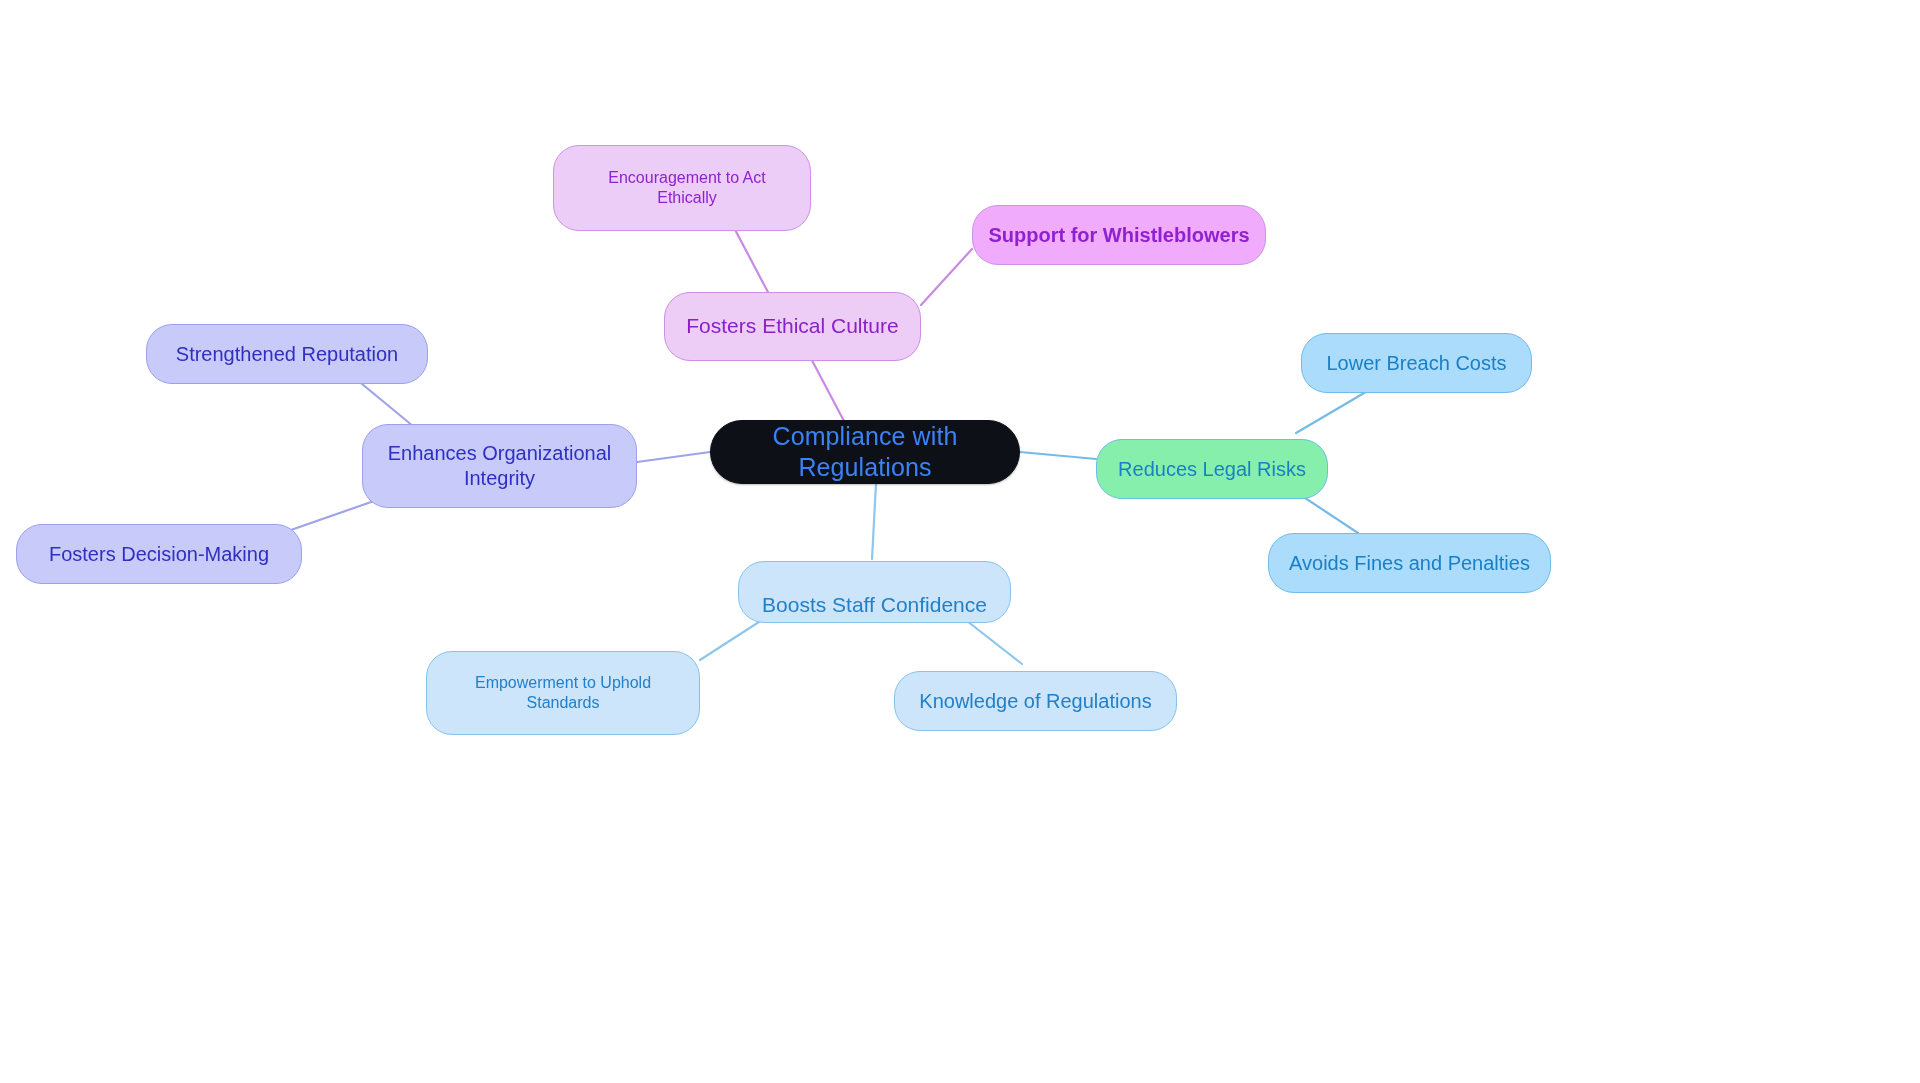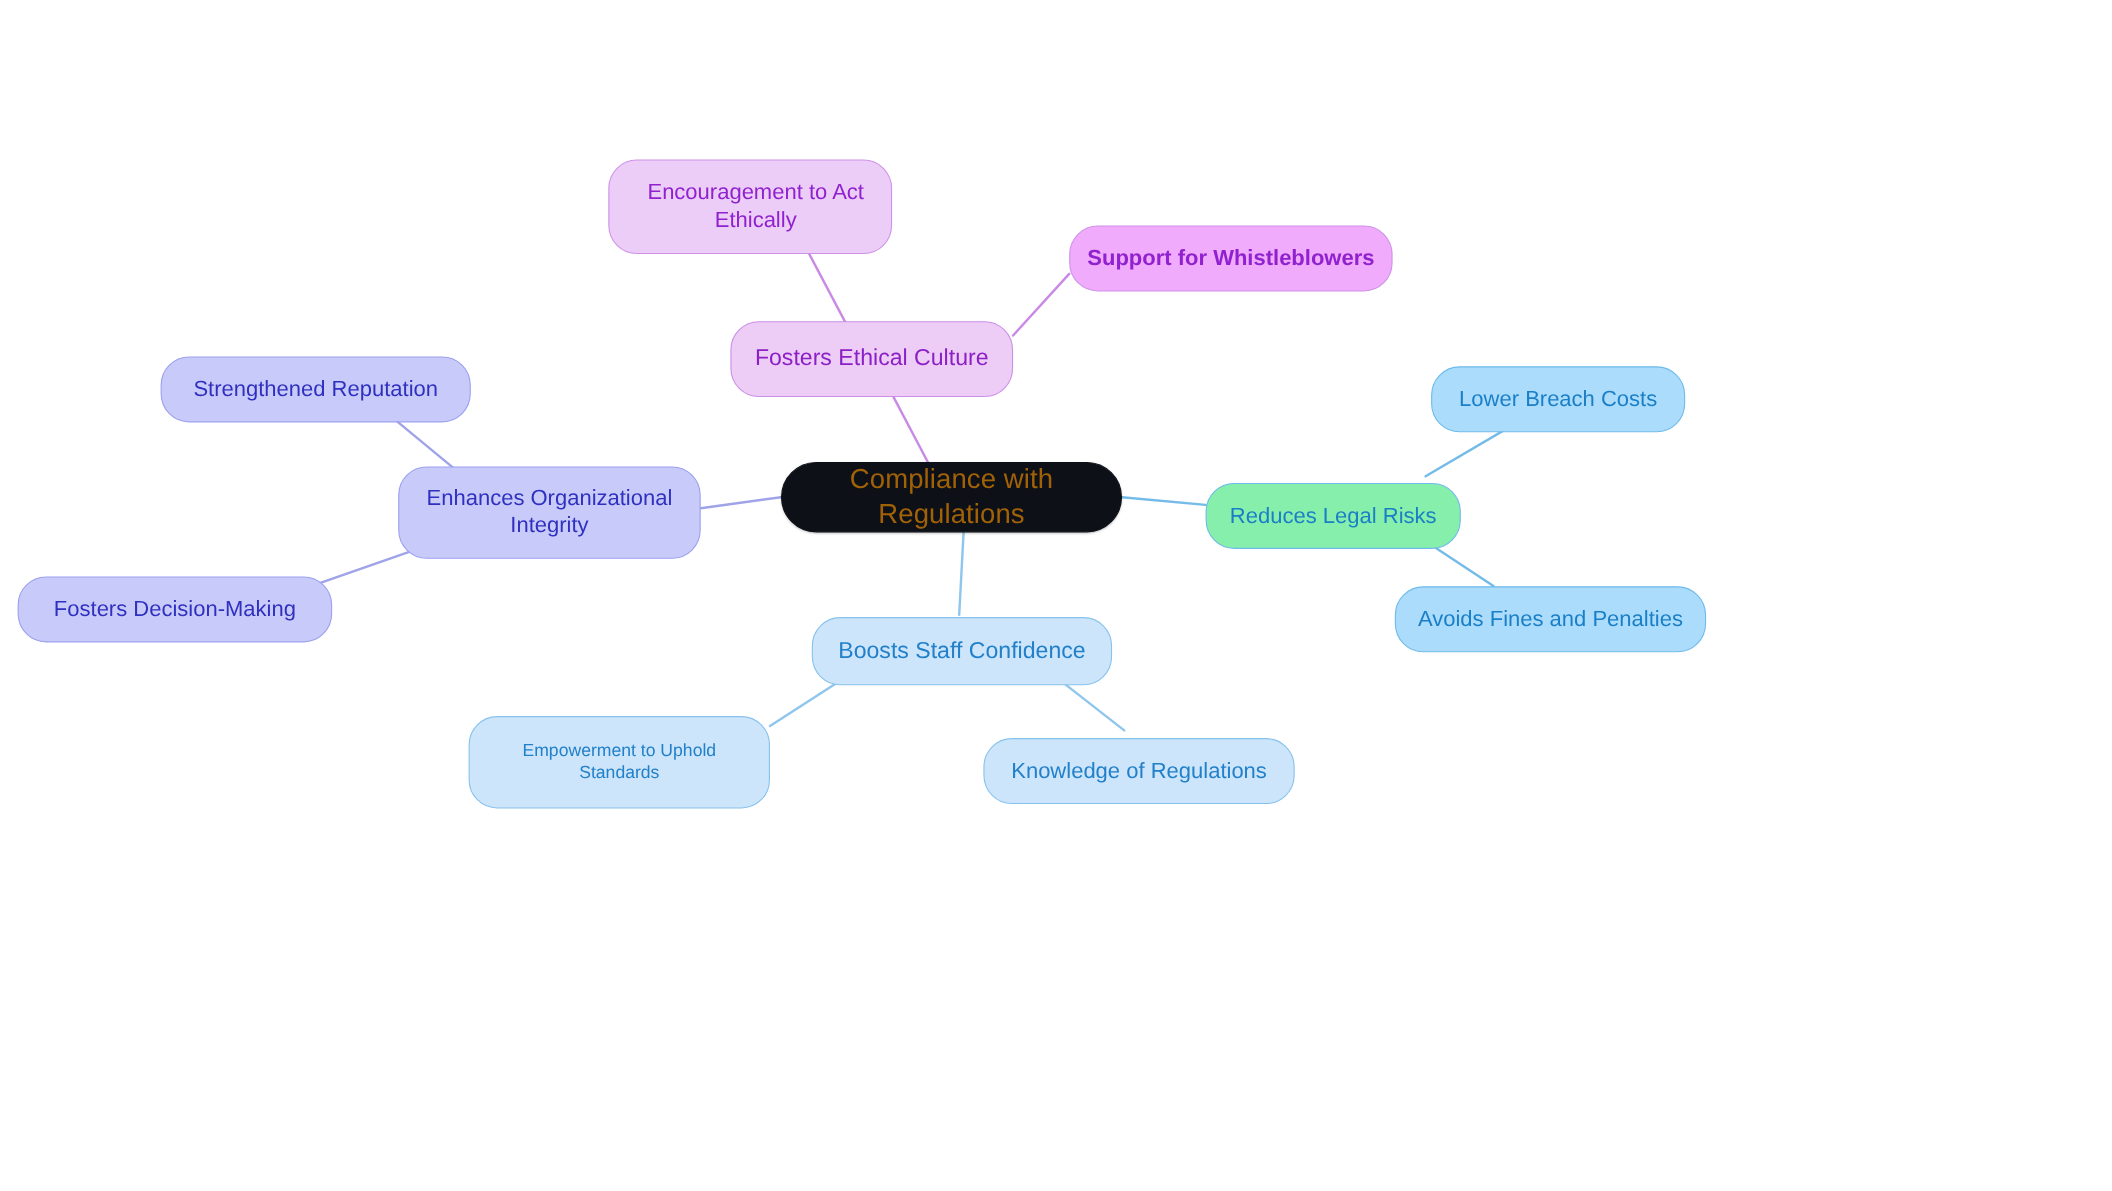--- a/index.html
+++ b/index.html
@@ -67,20 +67,21 @@
   .node-blue {
     background: #abdcfb;
     border-color: #6fbbea;
     color: #1a7fc6;
     text-align: center;
   }
   .node-blue-light {
     background: #cce5fb;
     border-color: #87c2ec;
     color: #2180c9;
+    align-items: flex-end;
   }
   .node-blue-mid {
     background: #bfe0fc;
     border-color: #7bbdea;
     color: #1f7fc7;
   }
 </style>
 </head>
 <body>
 
@@ -93,23 +94,23 @@
       <line x1="419" y1="431" x2="356" y2="379" stroke="#9fa3e8" stroke-width="2.2" stroke-linecap="round"></line>
       <line x1="374" y1="501" x2="288" y2="531" stroke="#9fa3e8" stroke-width="2.2" stroke-linecap="round"></line>
       <line x1="1020" y1="452" x2="1096" y2="459" stroke="#74bbe8" stroke-width="2.2" stroke-linecap="round"></line>
       <line x1="1296" y1="433" x2="1376" y2="386" stroke="#74bbe8" stroke-width="2.2" stroke-linecap="round"></line>
       <line x1="1293" y1="490" x2="1358" y2="533" stroke="#74bbe8" stroke-width="2.2" stroke-linecap="round"></line>
       <line x1="876" y1="484" x2="872" y2="559" stroke="#8fc6ee" stroke-width="2.2" stroke-linecap="round"></line>
       <line x1="762" y1="620" x2="700" y2="660" stroke="#8fc6ee" stroke-width="2.2" stroke-linecap="round"></line>
       <line x1="967" y1="621" x2="1022" y2="664" stroke="#8fc6ee" stroke-width="2.2" stroke-linecap="round"></line>
     </svg>
   <div id="node-layer">
-      <div class="node node-root" style="left: 710px; top: 420px; width: 310px; height: 64px; font-size: 25px; background: rgb(13, 17, 23); color: #a16207;"><span>Compliance with Regulations</span></div>
+      <div class="node node-root" style="left: 710px; top: 420px; width: 310px; height: 64px; font-size: 25px; background: rgb(13, 17, 23); color: #3b82f6;"><span>Compliance with Regulations</span></div>
       <div class="node node-purple" style="left: 664px; top: 292px; width: 257px; height: 69px; font-size: 21px; background: rgb(237, 205, 246); border-color: rgb(203, 143, 230); color: rgb(140, 32, 199);"><span>Fosters Ethical Culture</span></div>
-      <div class="node node-purple-sub" style="left: 553px; top: 145px; width: 258px; height: 86px; font-size: 20px; background: rgb(236, 205, 247); border-color: rgb(206, 146, 232); color: rgb(144, 33, 207); padding-left: 24px;"><span>Encouragement to Act
+      <div class="node node-purple-sub" style="left: 553px; top: 145px; width: 258px; height: 86px; font-size: 16px; background: rgb(236, 205, 247); border-color: rgb(206, 146, 232); color: rgb(144, 33, 207); padding-left: 24px;"><span>Encouragement to Act
 Ethically</span></div>
       <div class="node node-purple-sub" style="left: 972px; top: 205px; width: 294px; height: 60px; font-size: 20px; background: #f0abfc; border-color: rgb(206, 146, 232); color: rgb(144, 33, 207); font-weight: bold;"><span>Support for Whistleblowers</span></div>
       <div class="node node-periwinkle" style="left: 362px; top: 424px; width: 275px; height: 84px; font-size: 20px; background: rgb(200, 203, 249); border-color: rgb(155, 160, 239); color: rgb(47, 47, 192);"><span>Enhances Organizational
 Integrity</span></div>
       <div class="node node-periwinkle" style="left: 146px; top: 324px; width: 282px; height: 60px; font-size: 20px; background: rgb(200, 203, 249); border-color: rgb(155, 160, 239); color: rgb(47, 47, 192);"><span>Strengthened Reputation</span></div>
       <div class="node node-periwinkle" style="left: 16px; top: 524px; width: 286px; height: 60px; font-size: 20px; background: rgb(200, 203, 249); border-color: rgb(155, 160, 239); color: rgb(47, 47, 192);"><span>Fosters Decision-Making</span></div>
       <div class="node node-blue" style="left: 1096px; top: 439px; width: 232px; height: 60px; font-size: 20px; background: #86efac; border-color: rgb(111, 187, 234); color: rgb(26, 127, 198);"><span>Reduces Legal Risks</span></div>
       <div class="node node-blue" style="left: 1301px; top: 333px; width: 231px; height: 60px; font-size: 20px; background: rgb(171, 220, 251); border-color: rgb(111, 187, 234); color: rgb(26, 127, 198);"><span>Lower Breach Costs</span></div>
       <div class="node node-blue" style="left: 1268px; top: 533px; width: 283px; height: 60px; font-size: 20px; background: rgb(171, 220, 251); border-color: rgb(111, 187, 234); color: rgb(26, 127, 198);"><span>Avoids Fines and Penalties</span></div>
       <div class="node node-blue-light" style="left: 738px; top: 561px; width: 273px; height: 62px; font-size: 21px; background: rgb(204, 229, 251); border-color: rgb(135, 194, 236); color: rgb(33, 128, 201);"><span>Boosts Staff Confidence</span></div>

